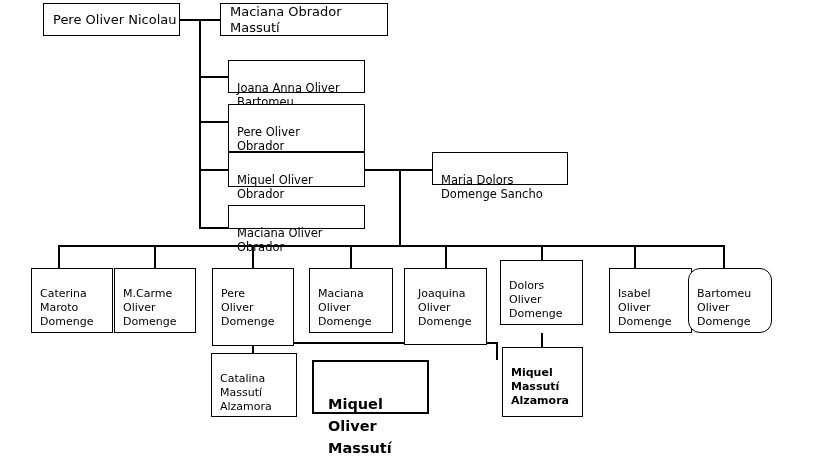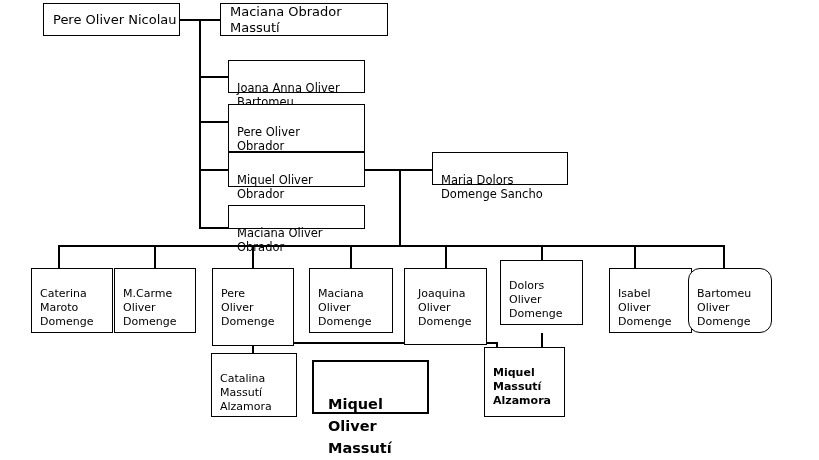--- a/index.html
+++ b/index.html
@@ -178,19 +178,19 @@
 Alzamora</span>
   </div>
 
   <div class="node highlight" style="left:312px; top:360px; width:117px; height:54px;">
     <span>Miquel Oliver
 Massutí</span>
   </div>
 
   <div class="edge v" style="left:541px; top:333px; height:14px;"></div>
 
-  <div class="node small bold" style="left:484px; top:347px; width:81px; height:70px;">
+  <div class="node small bold" style="left:502px; top:347px; width:81px; height:70px;">
     <span>Miquel
 Massutí
 Alzamora</span>
   </div>
 
 </div>
 
 </body></html>

